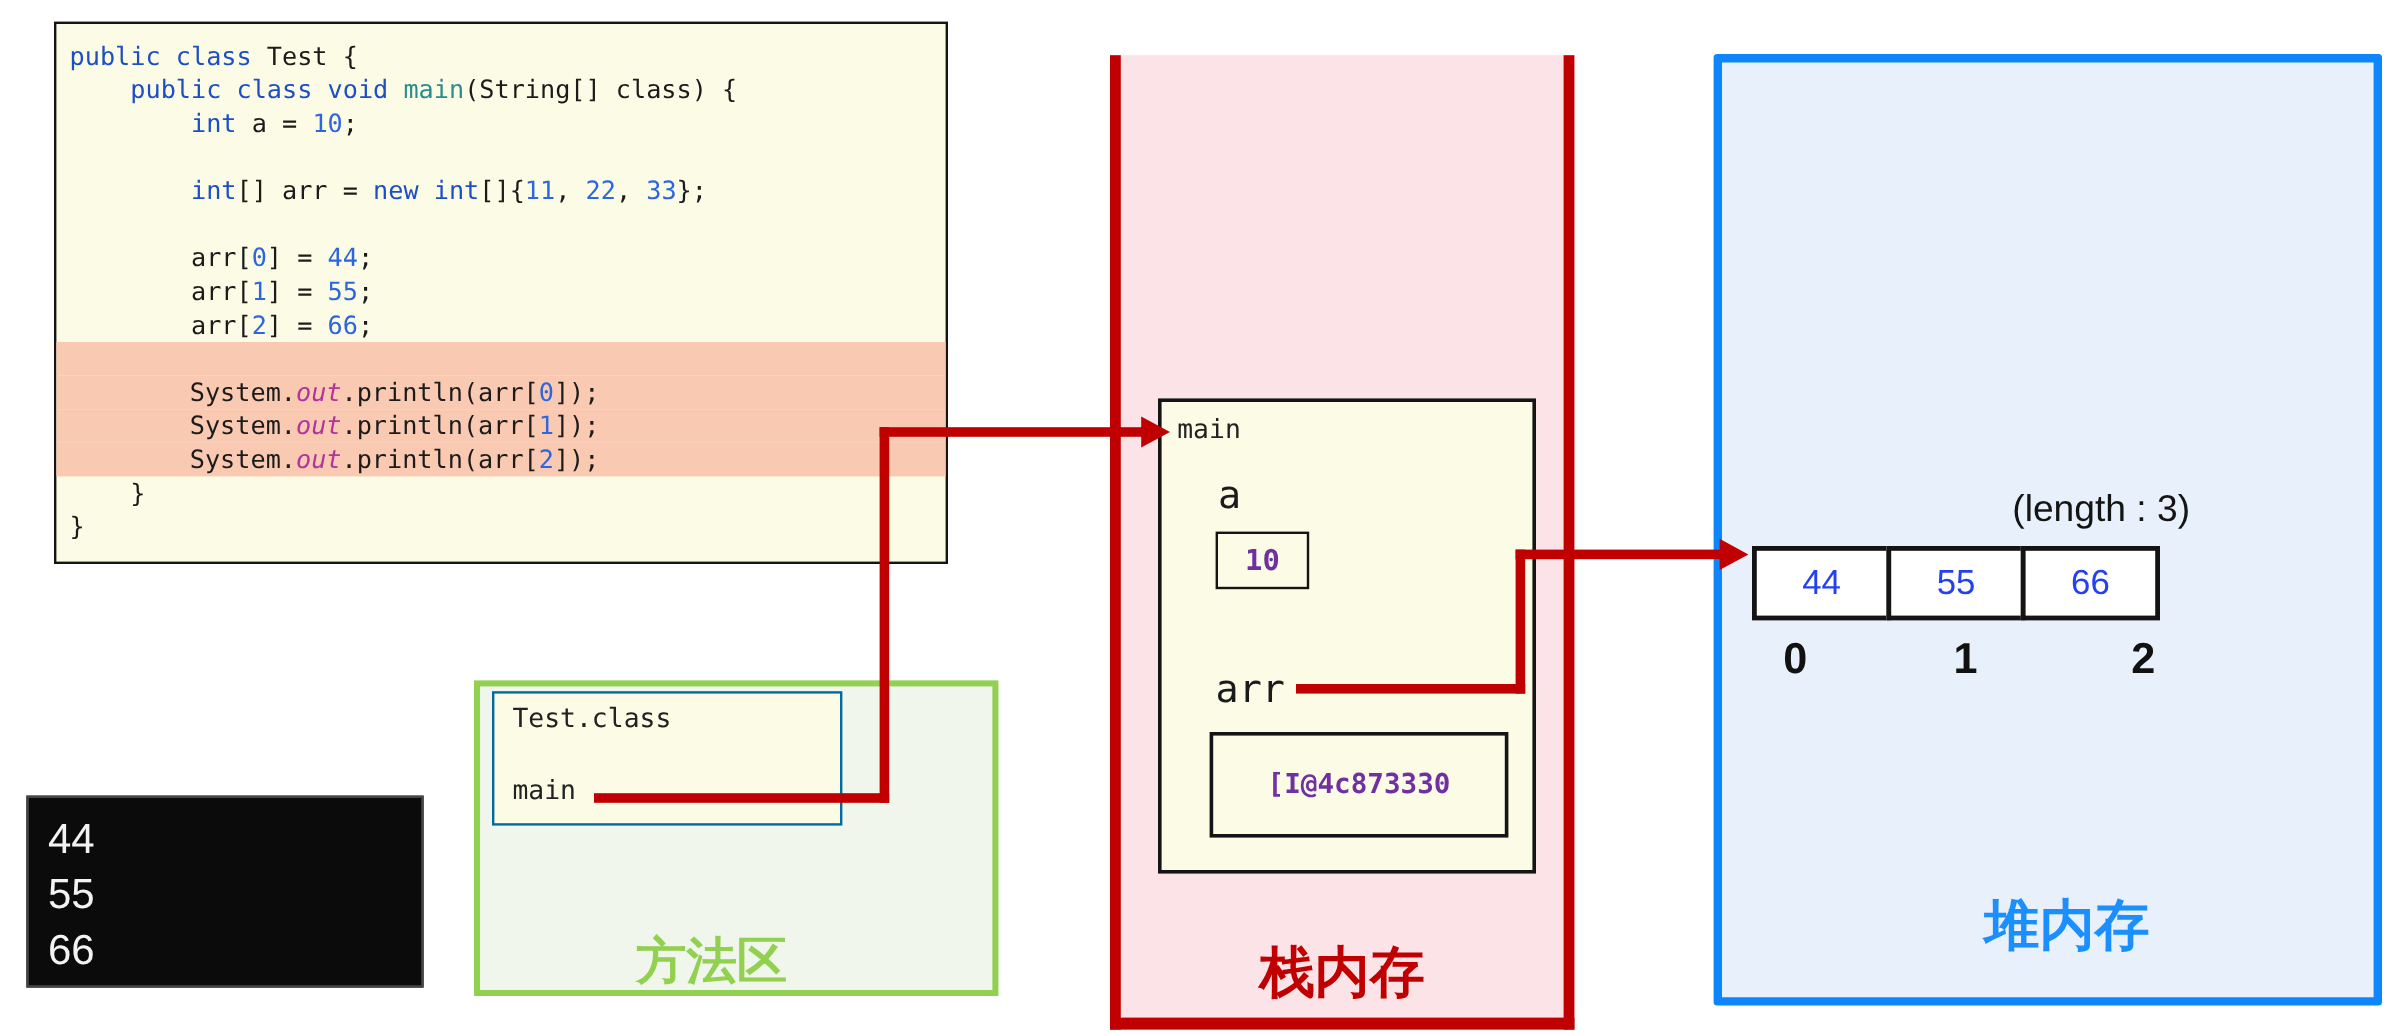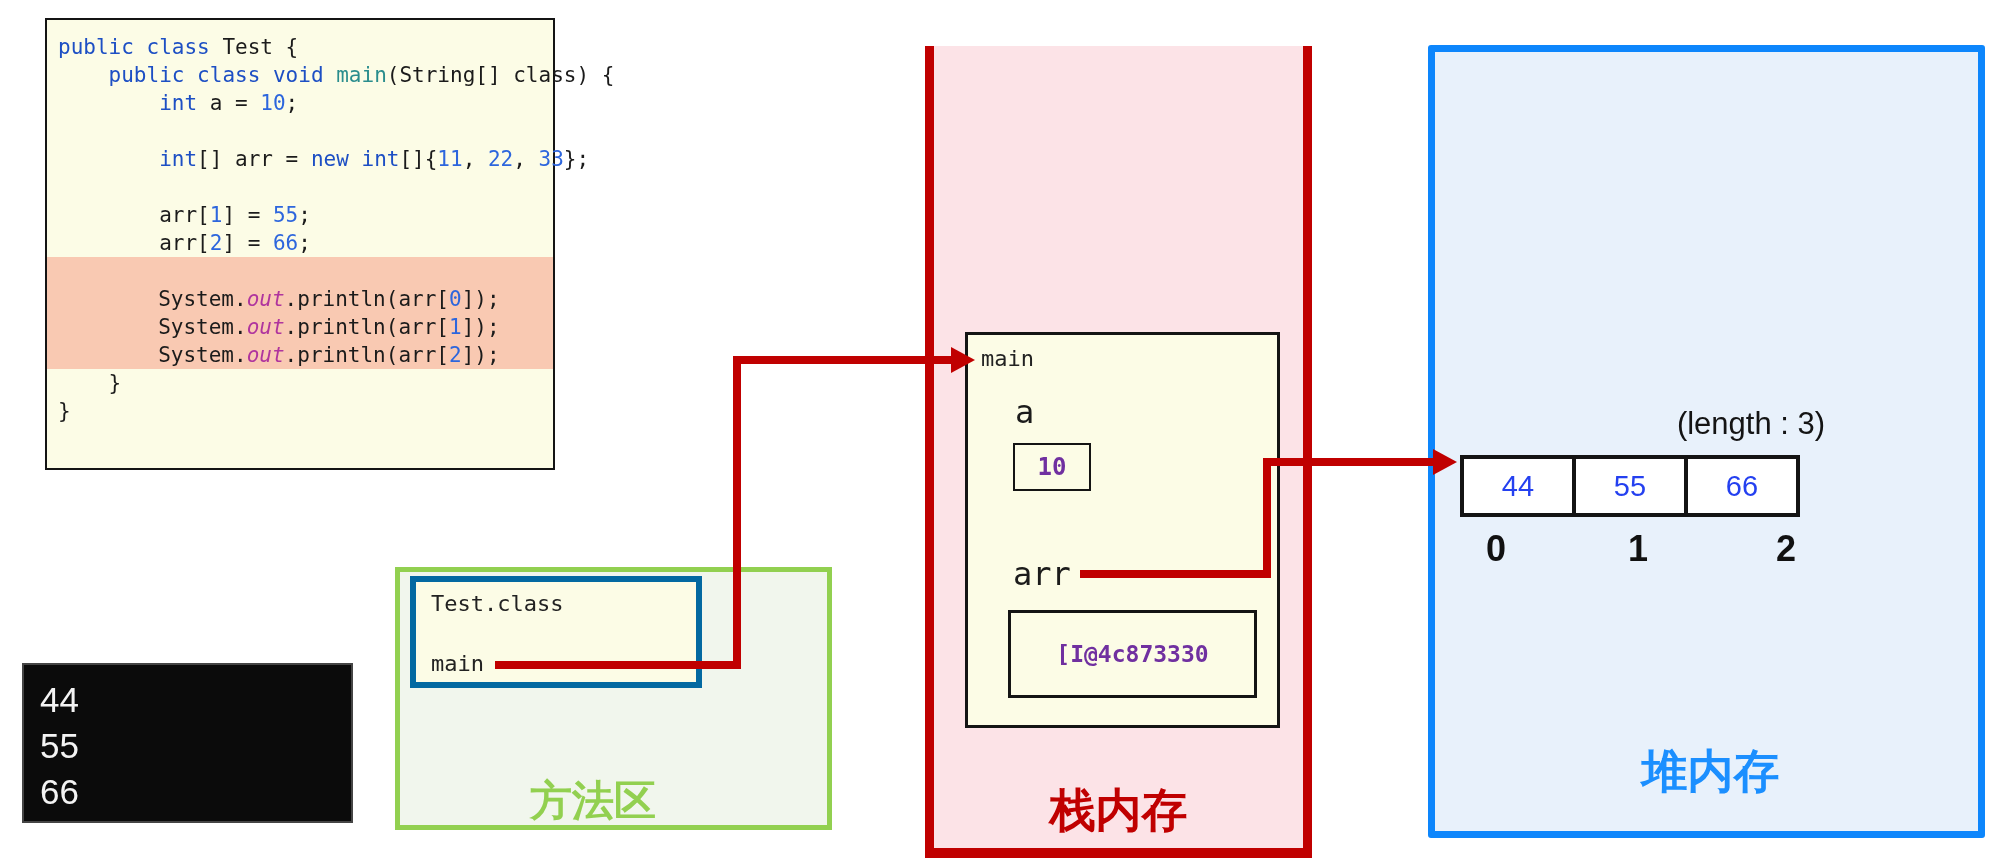--- a/index.html
+++ b/index.html
@@ -2,21 +2,21 @@
 <html><head>
 <meta charset="utf-8">
 <style>
   html,body{margin:0;padding:0;background:#ffffff;}
   #canvas{
     position:relative;width:2000px;height:863px;background:#ffffff;overflow:hidden;
     font-family:"DejaVu Sans Mono",monospace;
   }
   
   .code-panel{
-    position:absolute;left:45px;top:18px;width:510px;height:452px;box-sizing:border-box;
+    position:absolute;left:45px;top:18px;width:745px;height:452px;box-sizing:border-box;
     background:#fcfce6;border:2px solid #141414;padding-top:13px;
     font-size:21px;line-height:28px;color:#1b1b1b;
   }
   .code-line{height:28px;padding-left:11px;white-space:pre;}
   .code-line.hl{background:var(--highlight-salmon,#f9c9b2);padding-left:10px;}
   .kw{color:var(--keyword-blue,#1d4fc4);}
   .num{color:var(--number-blue,#2d66dd);}
   .fn{color:var(--method-teal,#2a8d8d);}
   .out{color:var(--out-purple,#b0359e);font-style:italic;}
   
@@ -26,21 +26,21 @@
     font-family:"Liberation Sans",sans-serif;font-size:35px;line-height:46px;
     padding:12px 0 0 16px;
   }
   
   .method-area{
     position:absolute;left:395px;top:567px;width:437px;height:263px;box-sizing:border-box;
     background:#f1f6ed;border:5px solid var(--accent-green,#92d050);
   }
   .class-box{
     position:absolute;left:10px;top:4px;width:292px;height:112px;box-sizing:border-box;
-    background:#fcfce6;border:6px solid #0369a1;font-size:22px;color:#222;
+    background:#fcfce6;border:2px solid #0369a1;font-size:22px;color:#222;
   }
   .class-box .cname{position:absolute;left:15px;top:9px;white-space:pre;}
   .class-box .mname{position:absolute;left:15px;top:69px;white-space:pre;}
   .area-label{position:absolute;text-align:center;font-family:"Liberation Sans",sans-serif;font-weight:bold;}
   .method-label{left:0;width:386px;top:201px;font-size:42px;color:var(--accent-green,#8fce4e);}
   
   .stack-area{
     position:absolute;left:925px;top:46px;width:387px;height:812px;box-sizing:border-box;
     background:#fce3e7;
     border-left:9px solid var(--accent-red,#c00000);
@@ -79,39 +79,40 @@
   .array-cell{
     width:116px;height:62px;box-sizing:border-box;background:#ffffff;border:4px solid #141414;
     display:flex;align-items:center;justify-content:center;
     font-family:"Liberation Sans",sans-serif;font-size:29px;color:var(--array-value-blue,#2440f0);
   }
   .array-cell + .array-cell{margin-left:-4px;}
   .array-index{
     position:absolute;width:80px;top:476px;text-align:center;
     font-family:"Liberation Sans",sans-serif;font-weight:bold;font-size:36px;color:#111;
   }
-  .heap-label{left:4px;width:543px;top:689px;font-size:46px;color:var(--heap-label-blue,#1b8fff);}
+  .heap-label{left:16px;width:543px;top:689px;font-size:46px;color:var(--heap-label-blue,#1b8fff);}
   
   .arrow-seg{position:absolute;background:var(--accent-red,#c00000);z-index:6;}
   .arrow-head{position:absolute;width:0;height:0;z-index:6;
     border-top:13px solid transparent;border-bottom:13px solid transparent;
     border-left:24px solid var(--accent-red,#c00000);}
 </style>
 </head>
 <body>
 
 <div id="canvas" style="--accent-red: #c00000; --accent-green: #92d050; --accent-blue: #0d86fc; --heap-label-blue: #1b8fff; --purple: #7030a0; --keyword-blue: #1d4fc4; --number-blue: #2d66dd; --method-teal: #2a8d8d; --out-purple: #b0359e; --array-value-blue: #2440f0; --highlight-salmon: #f9c9b2;">
 
   <div class="code-panel" id="codePanel">
       <div class="code-line"><span class="kw">public</span><span> </span><span class="kw">class</span><span> Test {</span></div>
       <div class="code-line"><span>    </span><span class="kw">public</span><span> </span><span class="kw">class</span><span> </span><span class="kw">void</span><span> </span><span class="fn">main</span><span>(String[] class) {</span></div>
       <div class="code-line"><span>        </span><span class="kw">int</span><span> a = </span><span class="num">10</span><span>;</span></div>
       <div class="code-line">&nbsp;</div>
       <div class="code-line"><span>        </span><span class="kw">int</span><span>[] arr = </span><span class="kw">new</span><span> </span><span class="kw">int</span><span>[]{</span><span class="num">11</span><span>, </span><span class="num">22</span><span>, </span><span class="num">33</span><span>};</span></div>
       <div class="code-line">&nbsp;</div>
+      <div class="code-line"><span>        arr[</span><span class="num">0</span><span>] = </span><span class="num">44</span><span>;</span></div>
       <div class="code-line"><span>        arr[</span><span class="num">1</span><span>] = </span><span class="num">55</span><span>;</span></div>
       <div class="code-line"><span>        arr[</span><span class="num">2</span><span>] = </span><span class="num">66</span><span>;</span></div>
       <div class="code-line hl">&nbsp;</div>
       <div class="code-line hl"><span>        System.</span><span class="out">out</span><span>.println(arr[</span><span class="num">0</span><span>]);</span></div>
       <div class="code-line hl"><span>        System.</span><span class="out">out</span><span>.println(arr[</span><span class="num">1</span><span>]);</span></div>
       <div class="code-line hl"><span>        System.</span><span class="out">out</span><span>.println(arr[</span><span class="num">2</span><span>]);</span></div>
       <div class="code-line"><span>    }</span></div>
       <div class="code-line"><span>}</span></div>
     </div>
 

